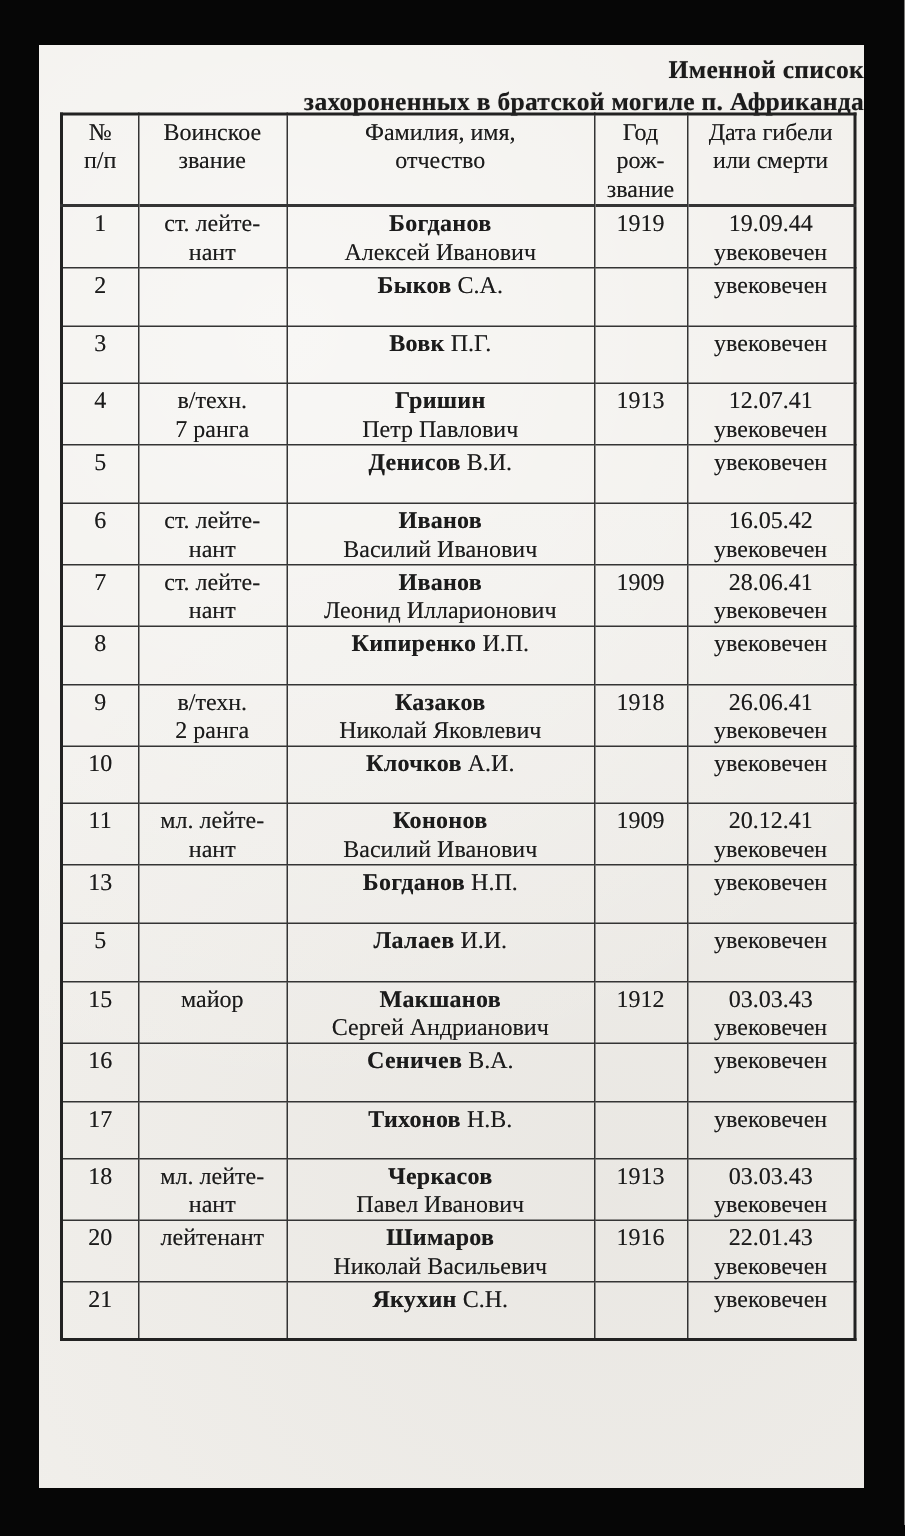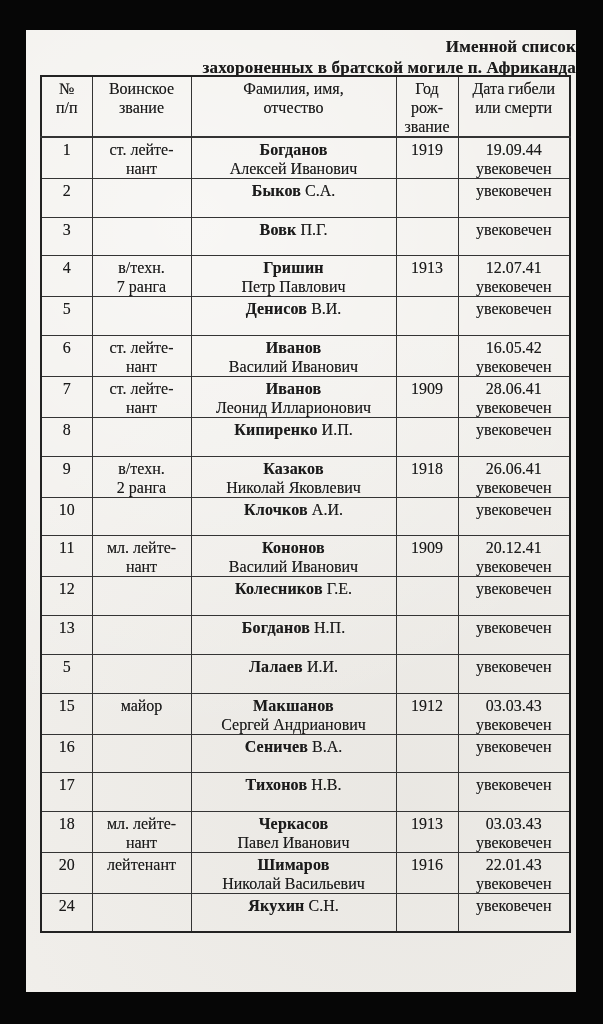--- a/index.html
+++ b/index.html
@@ -262,31 +262,20 @@
             <div><span class="surname">Кононов</span></div>
             <div>Василий Иванович</div>
           </td>
     <td>1909</td>
     <td>
             <div>20.12.41</div>
             <div>увековечен</div>
           </td>
   </tr>
         <tr>
-    <td>12</td>
-    <td></td>
-    <td>
-            <div><span class="surname">Колесников</span> Г.Е.</div>
-          </td>
-    <td></td>
-    <td>
-            <div>увековечен</div>
-          </td>
-  </tr>
-        <tr>
     <td>13</td>
     <td></td>
     <td>
             <div><span class="surname">Богданов</span> Н.П.</div>
           </td>
     <td></td>
     <td>
             <div>увековечен</div>
           </td>
   </tr>
@@ -363,21 +352,21 @@
             <div><span class="surname">Шимаров</span></div>
             <div>Николай Васильевич</div>
           </td>
     <td>1916</td>
     <td>
             <div>22.01.43</div>
             <div>увековечен</div>
           </td>
   </tr>
         <tr>
-    <td>24</td>
+    <td>21</td>
     <td></td>
     <td>
             <div><span class="surname">Якухин</span> С.Н.</div>
           </td>
     <td></td>
     <td>
             <div>увековечен</div>
           </td>
   </tr>
       </tbody>

